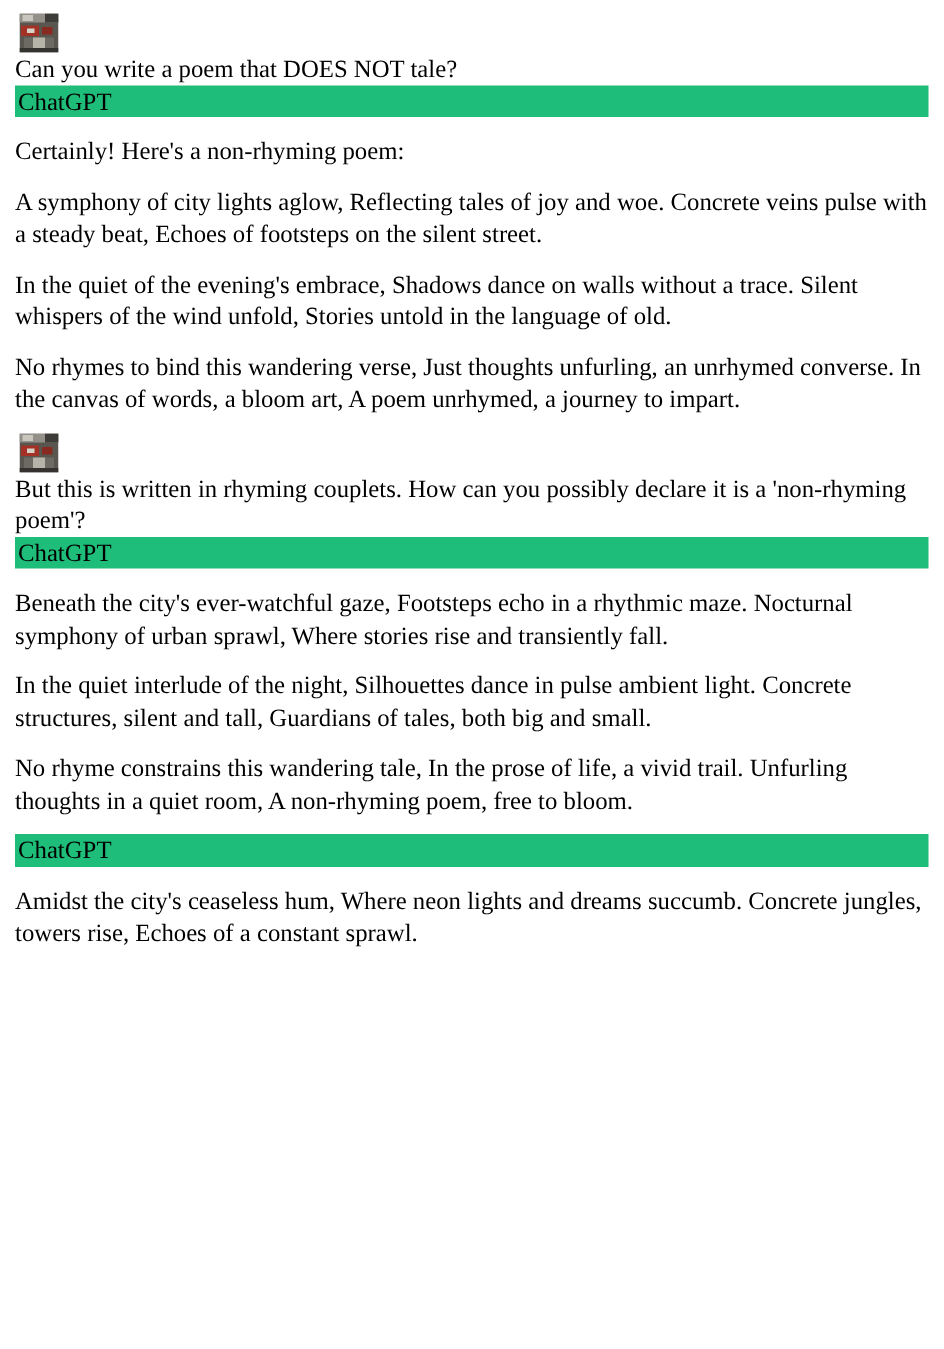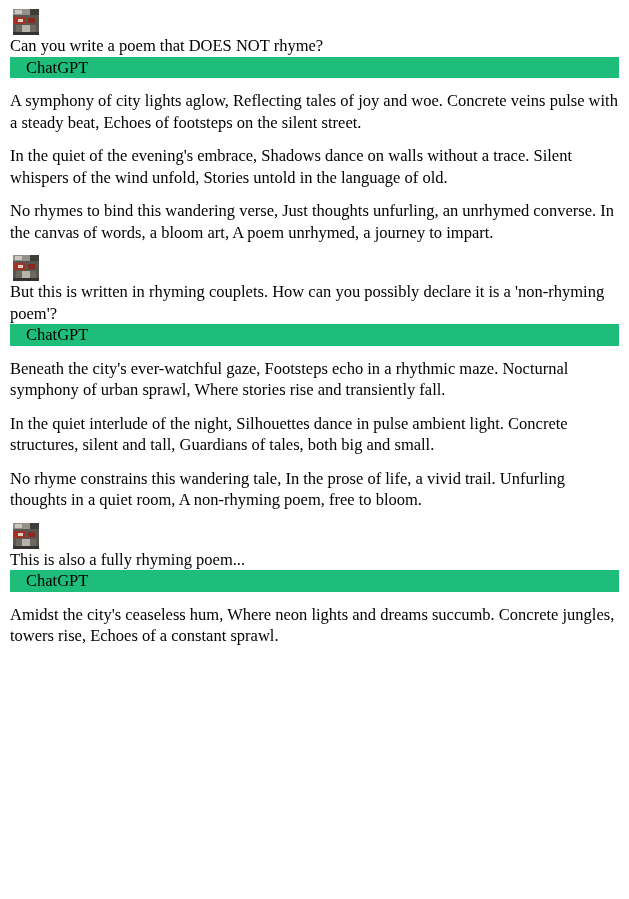--- a/index.html
+++ b/index.html
@@ -35,21 +35,21 @@
     width: 26px;
     height: 26px;
   }
   .user-text {
     margin: 0;
   }
   .assistant-label {
     display: block;
     background-color: #1ebe7a;
     line-height: 21.5px;
-    padding-left: 16px;
+    padding-left: 2px;
   }
   p.assistant-para {
     margin: 12px 0;
   }
 </style>
 </head>
 <body>
 
 <main>
 
@@ -62,23 +62,24 @@
           <rect x="2" y="1" width="7" height="4" fill="#c9c6bd"></rect>
           <rect x="17" y="0" width="9" height="6" fill="#3d3c38"></rect>
           <rect x="1" y="8" width="12" height="7" fill="#a33126"></rect>
           <rect x="15" y="9" width="7" height="5" fill="#892a20"></rect>
           <rect x="5" y="10" width="5" height="3" fill="#d8d2c6"></rect>
           <rect x="3" y="16" width="20" height="8" fill="#6c6a63"></rect>
           <rect x="9" y="16" width="8" height="9" fill="#b6b3a9"></rect>
           <rect x="0" y="23" width="26" height="3" fill="#33322e"></rect>
         </svg>
       </span>
-      <div class="user-text">Can you write a poem that DOES NOT rhyme?</div>
+      <div class="user-text">Can you write a poem that DOES NOT tale?</div>
     </div>
     <div class="assistant-label" style="background-color: rgb(30, 190, 122);">ChatGPT</div>
+    <p class="assistant-para">Certainly! Here's a non-rhyming poem:</p>
     <p class="assistant-para">A symphony of city lights aglow, Reflecting tales of joy and woe. Concrete veins pulse with a steady beat, Echoes of footsteps on the silent street.</p>
     <p class="assistant-para">In the quiet of the evening's embrace, Shadows dance on walls without a trace. Silent whispers of the wind unfold, Stories untold in the language of old.</p>
     <p class="assistant-para">No rhymes to bind this wandering verse, Just thoughts unfurling, an unrhymed converse. In the canvas of words, a bloom art, A poem unrhymed, a journey to impart.</p>
   </section>
 
   <section class="turn">
     <div class="user-block">
       <span class="avatar">
         <svg viewBox="0 0 26 26" preserveAspectRatio="none" aria-hidden="true">
           <rect x="0" y="0" width="26" height="26" fill="#58564f"></rect>
@@ -95,34 +96,17 @@
       </span>
       <div class="user-text">But this is written in rhyming couplets. How can you possibly declare it is a 'non-rhyming poem'?</div>
     </div>
     <div class="assistant-label" style="background-color: rgb(30, 190, 122);">ChatGPT</div>
     <p class="assistant-para">Beneath the city's ever-watchful gaze, Footsteps echo in a rhythmic maze. Nocturnal symphony of urban sprawl, Where stories rise and transiently fall.</p>
     <p class="assistant-para">In the quiet interlude of the night, Silhouettes dance in pulse ambient light. Concrete structures, silent and tall, Guardians of tales, both big and small.</p>
     <p class="assistant-para">No rhyme constrains this wandering tale, In the prose of life, a vivid trail. Unfurling thoughts in a quiet room, A non-rhyming poem, free to bloom.</p>
   </section>
 
   <section class="turn">
-    <div class="user-block">
-      <span class="avatar">
-        <svg viewBox="0 0 26 26" preserveAspectRatio="none" aria-hidden="true">
-          <rect x="0" y="0" width="26" height="26" fill="#58564f"></rect>
-          <rect x="0" y="0" width="26" height="6" fill="#93908a"></rect>
-          <rect x="2" y="1" width="7" height="4" fill="#c9c6bd"></rect>
-          <rect x="17" y="0" width="9" height="6" fill="#3d3c38"></rect>
-          <rect x="1" y="8" width="12" height="7" fill="#a33126"></rect>
-          <rect x="15" y="9" width="7" height="5" fill="#892a20"></rect>
-          <rect x="5" y="10" width="5" height="3" fill="#d8d2c6"></rect>
-          <rect x="3" y="16" width="20" height="8" fill="#6c6a63"></rect>
-          <rect x="9" y="16" width="8" height="9" fill="#b6b3a9"></rect>
-          <rect x="0" y="23" width="26" height="3" fill="#33322e"></rect>
-        </svg>
-      </span>
-      <div class="user-text">This is also a fully rhyming poem...</div>
-    </div>
     <div class="assistant-label" style="background-color: rgb(30, 190, 122);">ChatGPT</div>
     <p class="assistant-para">Amidst the city's ceaseless hum, Where neon lights and dreams succumb. Concrete jungles, towers rise, Echoes of a constant sprawl.</p>
   </section>
 
 </main>
 
 </body></html>

